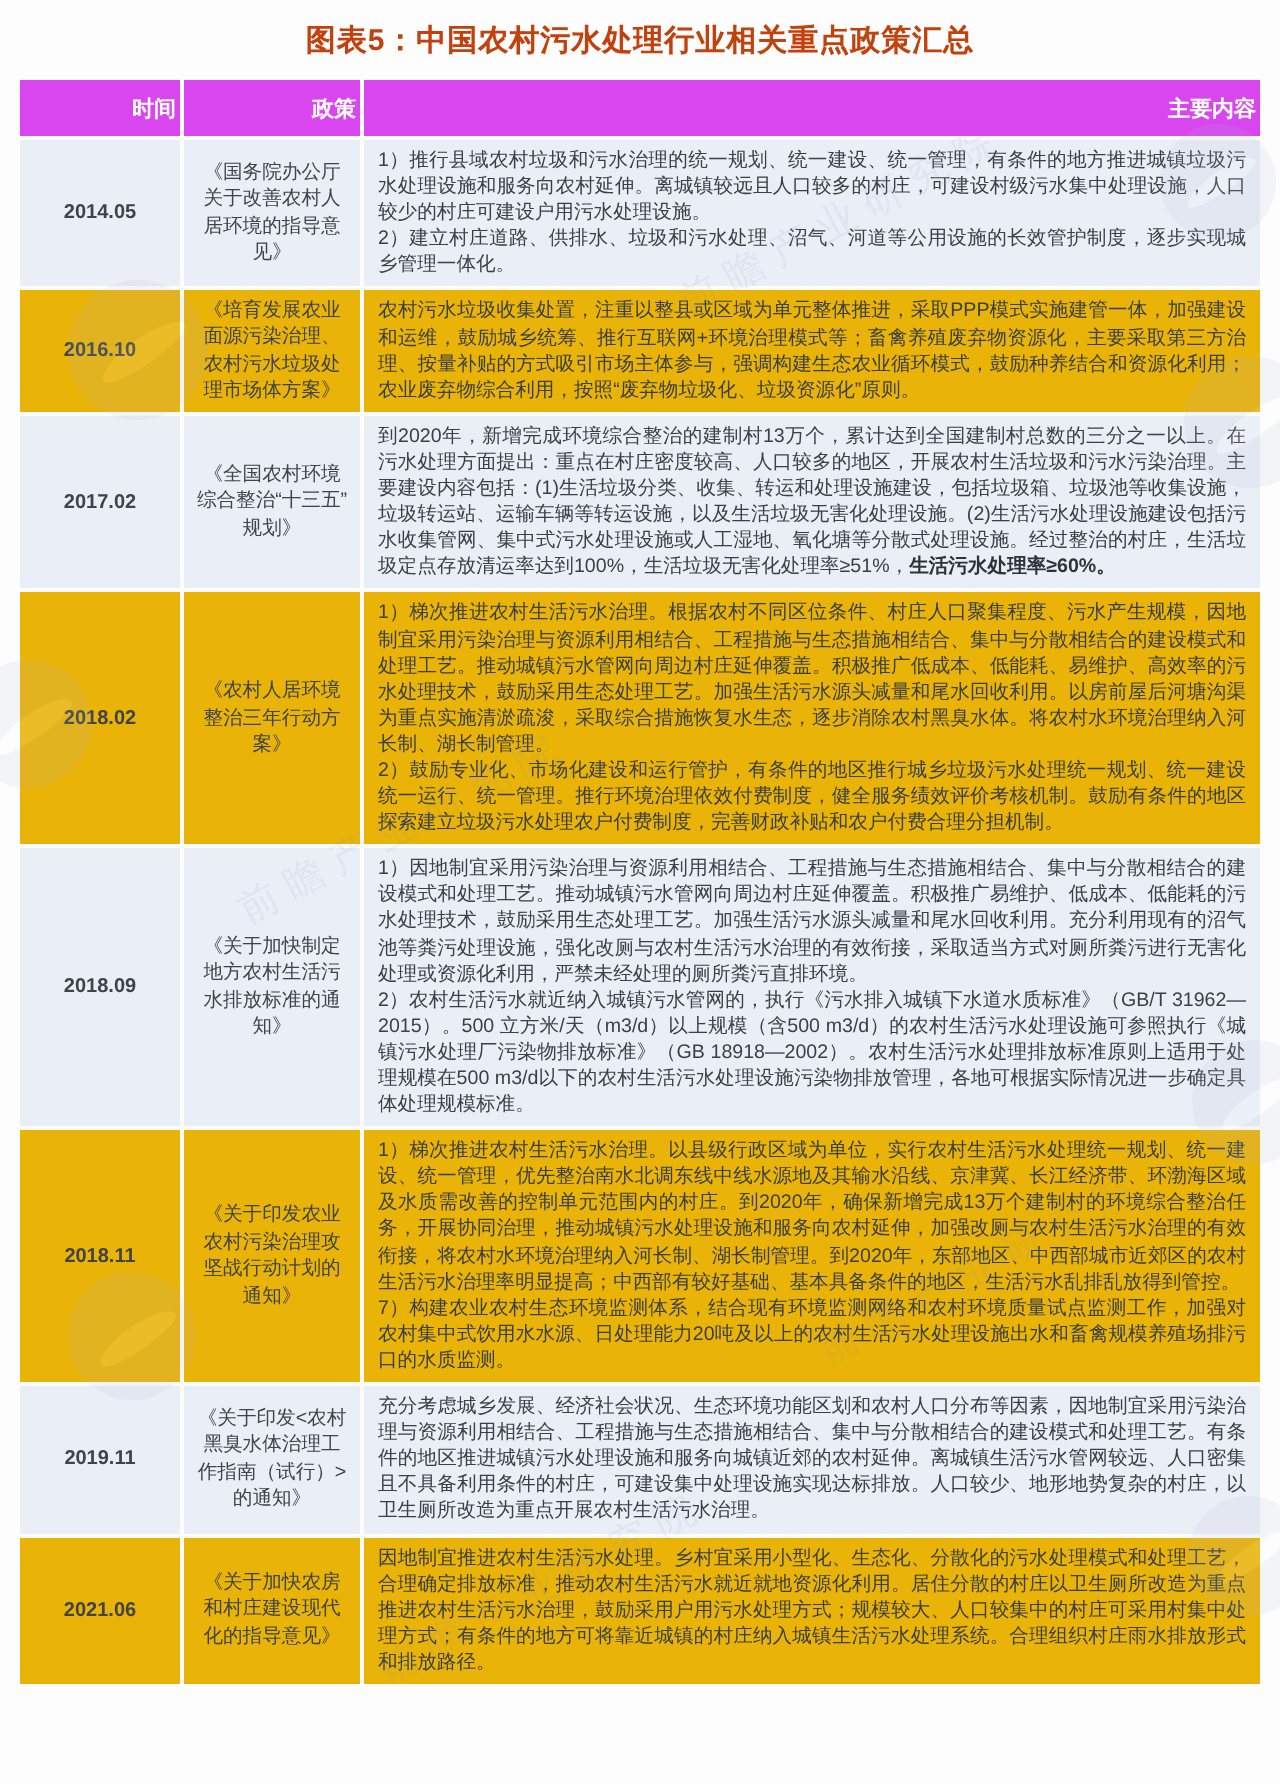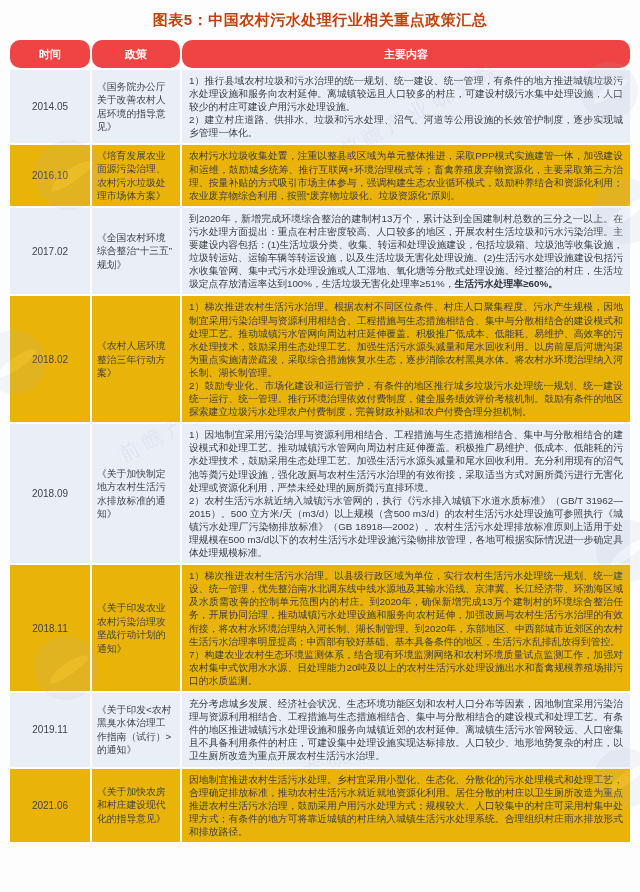--- a/index.html
+++ b/index.html
@@ -18,38 +18,38 @@
     letter-spacing:0.5px;
   }
   table.policy{
     margin:0 0 0 8px;
     width:624px;
     border-collapse:separate;
     border-spacing:2px;
     table-layout:fixed;
   }
   th{
-    background:#ef4444;color:#fff;
+    background:#d946ef;color:#fff;
     font-size:11px;font-weight:bold;
     height:24px;padding:2px;
-    text-align:center;
-    border-radius:10px;
+    text-align:right;
   }
   .col-date{width:80px;}
   .col-policy{width:88px;}
   .col-content{width:448px;}
   td{vertical-align:middle;}
   td.c-date{
     background:inherit;
     text-align:center;
     font-size:10px;color:#3f4449;
     padding:2px;
+    font-weight:bold;
   }
   td.c-policy{
-    text-align:left;
+    text-align:center;
     font-size:9.8px;color:#3f4449;
     line-height:13.5px;
     padding:3px 5px;
   }
   td.c-content{
     text-align:justify;
     font-size:9.8px;color:#3b4045;
     line-height:13.1px;
     padding:4px 7px;
   }

